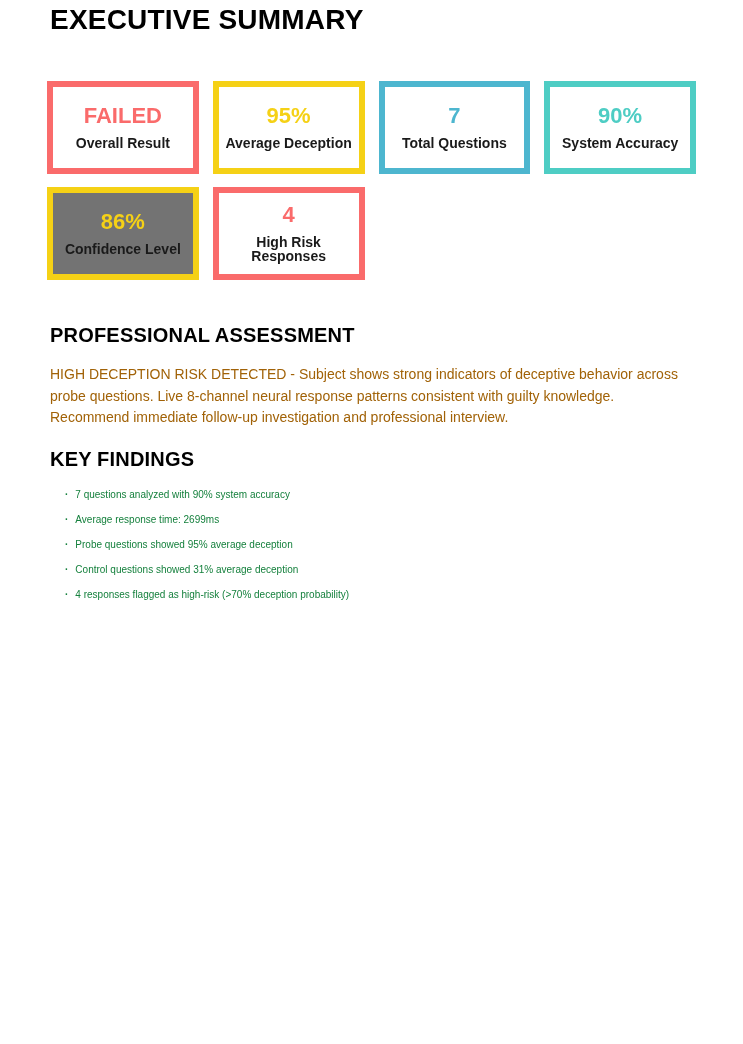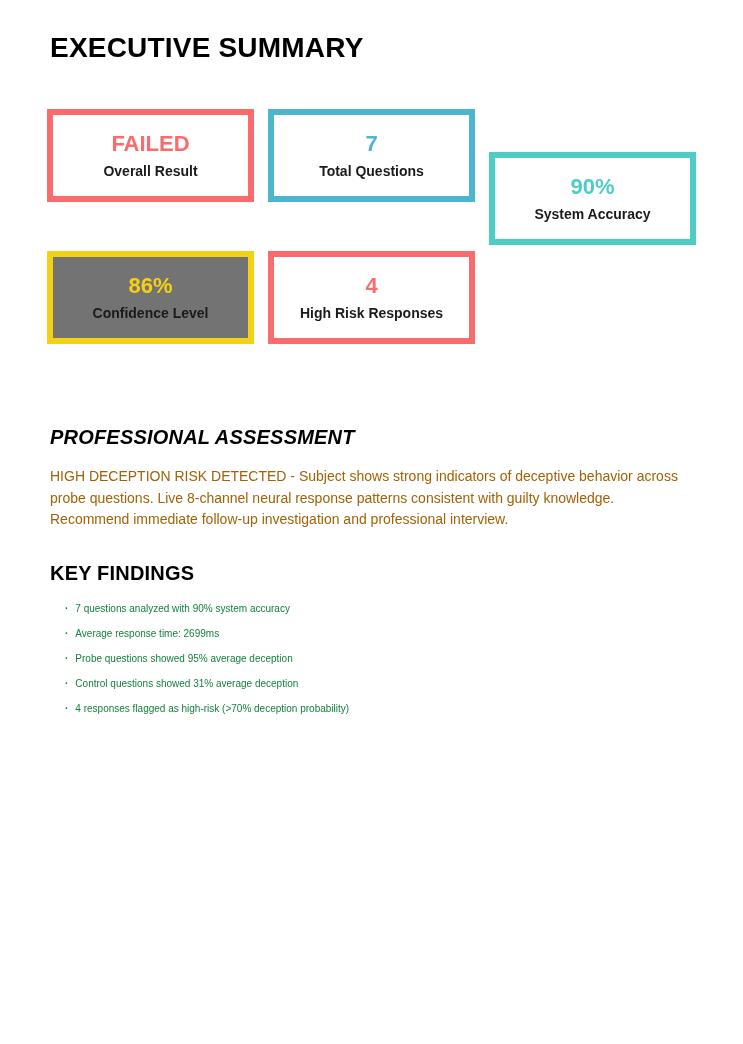--- a/index.html
+++ b/index.html
@@ -11,28 +11,28 @@
     font-family: "Liberation Sans", sans-serif;
     color: #1a1a1a;
   }
   .content { padding: 0 47px; }
 
   .doc-title {
     font-size: 28px;
     font-weight: bold;
     letter-spacing: 0.2px;
     color: #000;
-    padding-top: 32px;
+    padding-top: 4px;
     margin-left: 3px;
   }
 
   .cards-grid {
     display: grid;
-    grid-template-columns: repeat(3, 1fr);
-    gap: 6px 14px;
+    grid-template-columns: repeat(4, 1fr);
+    gap: 13px 14px;
     margin-top: 45px;
   }
   .card {
     height: 93px;
     background: #fff;
     border: 6px solid #ccc; 
     display: flex;
     flex-direction: column;
     align-items: center;
     justify-content: center;
@@ -51,22 +51,22 @@
     line-height: 1;
   }
 
   .section-heading {
     font-size: 20px;
     font-weight: bold;
     color: #000;
     letter-spacing: 0.2px;
     margin-left: 3px;
   }
-  .section-heading.assessment { margin-top: 82px; font-style: italic; }
-  .section-heading.findings { margin-top: 31px; }
+  .section-heading.assessment { margin-top: 44px; }
+  .section-heading.findings { margin-top: 19px; }
 
   .assessment-body {
     font-size: 14px;
     line-height: 21.5px;
     max-width: 652px;
     margin: 17px 0 0 3px;
     color: #a16207;
   }
 
   .findings-list {
@@ -99,25 +99,29 @@
 
 <div class="content">
 
   <h1 class="doc-title">EXECUTIVE SUMMARY</h1>
 
   <div class="cards-grid">
     <div class="card" style="border-color: rgb(250, 107, 107); background: rgb(255, 255, 255);">
       <div class="card-value" style="color: rgb(250, 107, 107);">FAILED</div>
       <div class="card-label">Overall Result</div>
     </div>
+    <div class="card" style="border-color: rgb(245, 209, 22); background: rgb(255, 255, 255);">
+      <div class="card-value" style="color: rgb(245, 209, 22);">95%</div>
+      <div class="card-label">Average Deception</div>
+    </div>
     <div class="card" style="border-color: rgb(77, 182, 207); background: rgb(255, 255, 255);">
       <div class="card-value" style="color: rgb(77, 182, 207);">7</div>
       <div class="card-label">Total Questions</div>
     </div>
-    <div class="card" style="border-color: rgb(78, 205, 196); background: rgb(255, 255, 255); margin-top: 43px;">
+    <div class="card" style="border-color: rgb(78, 205, 196); background: rgb(255, 255, 255);">
       <div class="card-value" style="color: rgb(78, 205, 196);">90%</div>
       <div class="card-label">System Accuracy</div>
     </div>
     <div class="card" style="border-color: rgb(245, 209, 22); background: #737373;">
       <div class="card-value" style="color: rgb(245, 209, 22);">86%</div>
       <div class="card-label">Confidence Level</div>
     </div>
     <div class="card" style="border-color: rgb(250, 107, 107); background: rgb(255, 255, 255);">
       <div class="card-value" style="color: rgb(250, 107, 107);">4</div>
       <div class="card-label">High Risk Responses</div>

